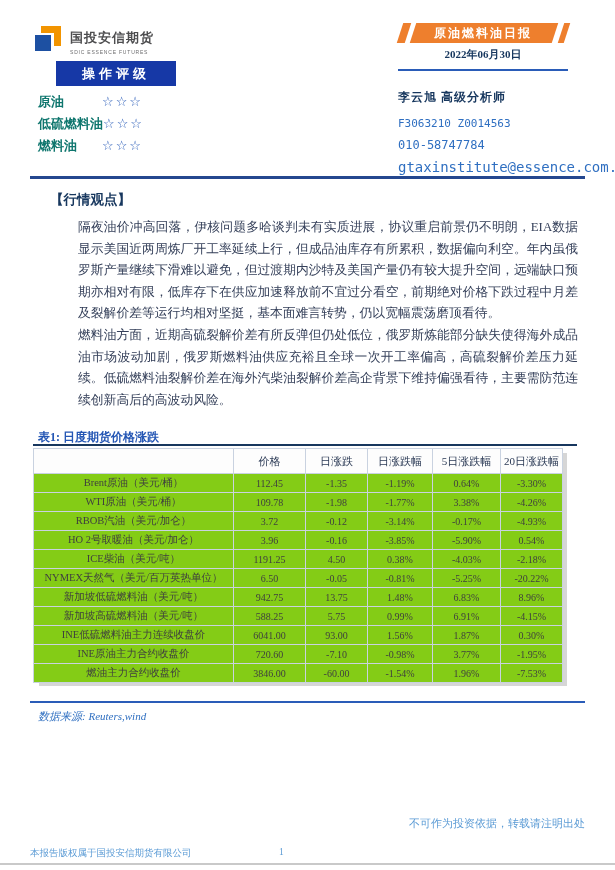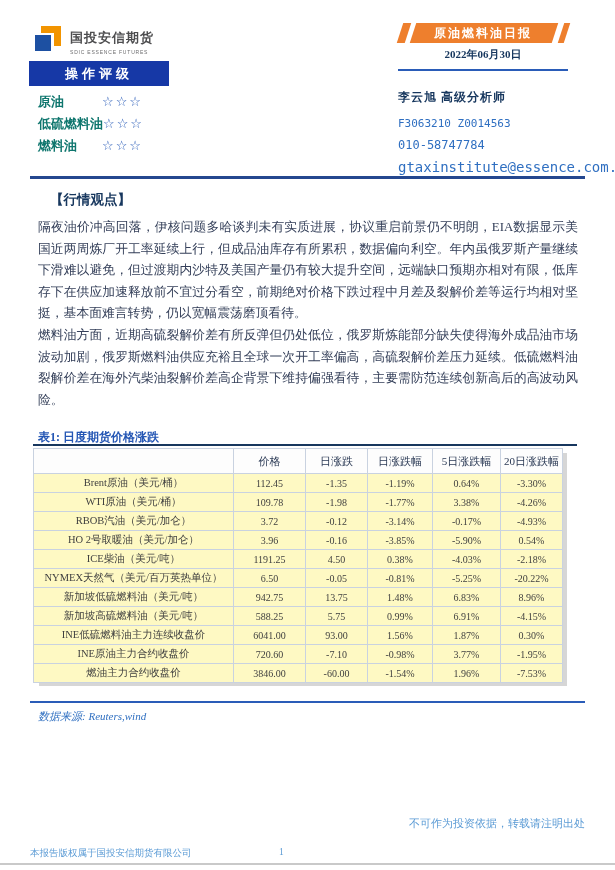--- a/index.html
+++ b/index.html
@@ -12,21 +12,21 @@
 
   
   .logo-block { position:absolute; left:33px; top:24px; display:flex; }
   .logo-icon { width:30px; height:30px; }
   .logo-text { margin-left:7px; padding-top:5px; }
   .logo-cn { font-family:"Liberation Sans",sans-serif; font-size:13px; font-weight:bold; color:#4d4d4f; letter-spacing:1px; }
   .logo-en { font-family:"Liberation Sans",sans-serif; font-size:5px; color:#6e6e70; letter-spacing:0.8px; margin-top:2px; }
 
   
   .rating-banner {
-    position:absolute; left:29px; top:61px; width:140px; height:25px;
+    position:absolute; left:56px; top:61px; width:120px; height:25px;
     background:#1638a6; color:#ffffff; text-align:center; line-height:25px;
     font-size:13px; font-weight:bold; letter-spacing:4px;
   }
   .rating-list { position:absolute; left:38px; top:90px; }
   .rating-row { height:22px; line-height:22px; white-space:nowrap; }
   .rating-label { display:inline-block; min-width:64px; font-size:13px; font-weight:bold; color:#0f766e; }
   .rating-stars { font-family:"DejaVu Sans",sans-serif; font-size:13px; color:#2a5cb8; letter-spacing:2px; }
 
   
   .orange-banner { position:absolute; left:398px; top:23px; width:170px; height:20px; }
@@ -48,27 +48,27 @@
   }
   .analyst-license { top:117px; font-size:11px; }
   .analyst-phone   { top:138px; font-size:12px; }
   .analyst-email   { top:159px; font-size:14px; }
 
   .main-rule   { position:absolute; left:30px; top:176px; width:555px; height:3px; background:#24478f; }
 
   
   .section-heading { position:absolute; left:50px; top:191px; font-size:13.5px; font-weight:bold; color:#17375e; }
   .body-text { position:absolute; left:38px; top:217px; width:540px; }
-  .body-text p { font-size:12.8px; line-height:21.6px; color:#35405a; text-align:justify; text-justify:inter-ideograph; }
+  .body-text p { font-size:12.8px; line-height:21.6px; color:#35405a; text-align:justify; text-justify:inter-ideograph;margin-left:40px; }
 
   
   .table-title { position:absolute; left:38px; top:429px; font-size:12px; font-weight:bold; color:#2456b4;text-align:right; }
   .table-rule  { position:absolute; left:33px; top:444px; width:544px; height:2px; background:#17375e; }
   .price-table-wrap { position:absolute; left:33px; top:448px; }
-  table.price { border-collapse:collapse; table-layout:fixed; width:529px; background:#fef9c3;
+  table.price { border-collapse:collapse; table-layout:fixed; width:529px; background:#84cc16;
                 box-shadow:5px 4px 0 -1px #d6d6d6; }
   table.price th, table.price td {
     border:1px solid #c9d2e0; text-align:center; vertical-align:middle;
     overflow:hidden; white-space:nowrap;
   }
   table.price th { height:25px; font-size:11px; font-weight:normal; color:#2b3a55; background:#fdfdfd; }
   table.price td { height:19px; font-size:10.5px; color:#3f3f3f; }
   table.price td.num { font-family:Liberation Serif, serif; font-size:10px; }
   .col-label {width:200px;} .col-a {width:72px;} .col-b {width:62px;}
   .col-c {width:65px;} .col-d {width:68px;} .col-e {width:62px;}

